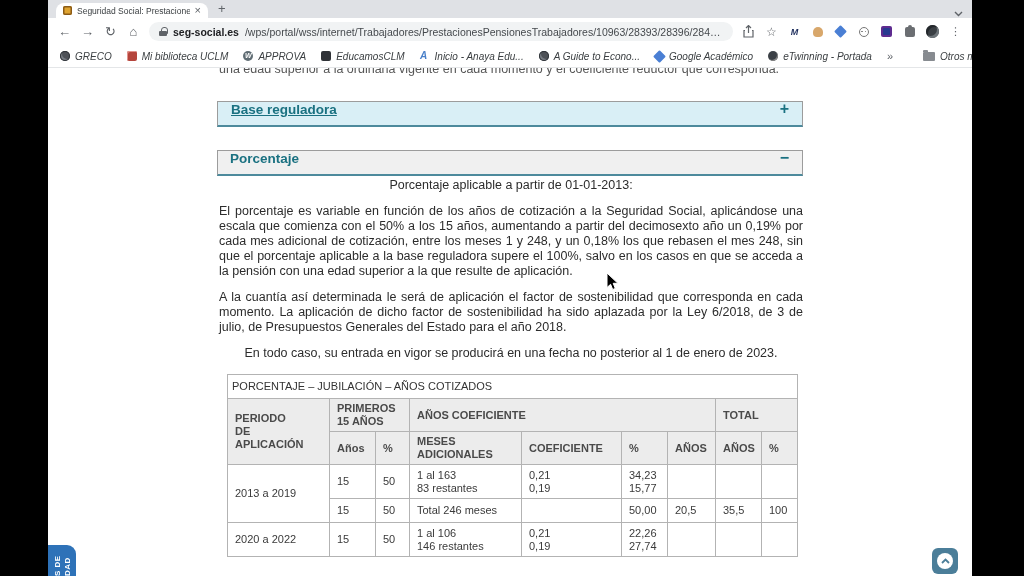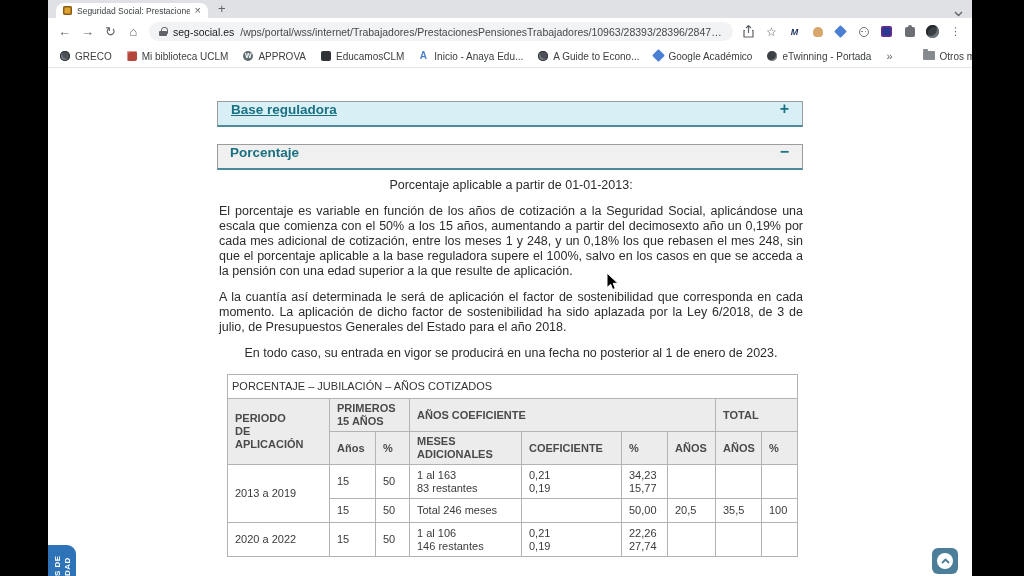--- a/index.html
+++ b/index.html
@@ -22,42 +22,42 @@
   
   .toolbar { height: 27px; display: flex; align-items: center; padding: 0 9px; gap: 8px; background: #fff; }
   .nav-ic { font-size: 13px; color: #5f6368; width: 15px; text-align: center; line-height: 15px; }
   .urlpill { flex: 1; height: 19px; background: #f1f3f4; border-radius: 10px; display: flex; align-items: center;
              padding: 0 10px; gap: 6px; overflow: hidden; white-space: nowrap; min-width: 0; }
   .lock { width: 8px; height: 9px; position: relative; flex: 0 0 auto; }
   .lock:before { content: ""; position: absolute; left: 1.5px; top: 0; width: 5px; height: 5px;
                  border: 1.3px solid #5f6368; border-radius: 3px 3px 0 0; }
   .lock:after { content: ""; position: absolute; left: 0; top: 3.5px; width: 8px; height: 5.5px;
                 background: #5f6368; border-radius: 1px; }
-  .url-domain { font-size: 10.5px; color: #202124; font-weight: 400; }
+  .url-domain { font-size: 10.5px; color: #202124; font-weight: 700; }
   .url-path { font-size: 10.5px; color: #45494d; overflow: hidden; text-overflow: ellipsis; }
   .tb-ic { flex: 0 0 auto; display: flex; align-items: center; justify-content: center; width: 15px; height: 15px; }
   .star { font-size: 12px; color: #5f6368; }
   .ext-m { font-size: 9px; font-weight: 700; font-style: italic; color: #1d2d5c; }
   .ext-hand { width: 10px; height: 10px; border-radius: 50% 50% 40% 40%; background: #d8a76b; }
   .ext-diamond { width: 9px; height: 9px; background: #4a7fd4; transform: rotate(45deg); border-radius: 1px; }
   .ext-smiley { width: 10px; height: 10px; border-radius: 50%; border: 1.3px solid #777; position: relative; }
   .ext-smiley:before { content: ""; position: absolute; left: 1.5px; top: 3px; width: 1.5px; height: 1.5px; background: #777; border-radius: 50%; }
   .ext-smiley:after { content: ""; position: absolute; right: 1.5px; top: 3px; width: 1.5px; height: 1.5px; background: #777; border-radius: 50%; }
   .ext-purple { width: 11px; height: 11px; background: #5e2b8f; border-radius: 2px; position: relative; }
   .ext-purple:before { content: ""; position: absolute; left: 2px; top: 2px; width: 7px; height: 7px; background: #27398f; border-radius: 1px; }
   .ext-puzzle { width: 10px; height: 10px; background: #6b6e72; border-radius: 2px; position: relative; }
   .ext-puzzle:before { content: ""; position: absolute; left: 3px; top: -2px; width: 4px; height: 4px; background: #6b6e72; border-radius: 50%; }
   .avatar-globe { width: 13px; height: 13px; border-radius: 50%; background: #3a3f44;
                   box-shadow: inset -2px -2px 0 #6d7479, inset 2px 2px 0 #23272b; }
   .menu-dots { font-size: 11px; color: #5f6368; letter-spacing: 0; }
 
   
   .bookmarksbar { height: 23px; display: flex; align-items: center; padding: 0 12px; gap: 15px;
                   background: #fff; border-bottom: 1px solid #e4e6e8; font-size: 10px; color: #3c4043; }
-  .bm { display: flex; align-items: flex-start; gap: 5px; white-space: nowrap; }
+  .bm { display: flex; align-items: center; gap: 5px; white-space: nowrap; font-style: italic; }
   .bm-ic { width: 10px; height: 10px; border-radius: 50%; flex: 0 0 auto; }
   .bi-globe { background: #4d5157; box-shadow: inset 0 0 0 1px #2f3338, inset 2px -2px 0 #767b82; }
   .bi-red { background: #b5453c; border-radius: 2px; box-shadow: inset 1px 1px 0 #e2938d; }
   .bi-wp { background: #5f6c73; position: relative; }
   .bi-wp:before { content: "W"; position: absolute; left: 1.6px; top: 1.4px; font-size: 7px; color: #fff; font-weight: 700; }
   .bi-dark { background: #2f3237; border-radius: 2px; }
   .bi-anaya { background: transparent; position: relative; }
   .bi-anaya:before { content: "A"; position: absolute; left: 0.5px; top: -1px; font-size: 10px; color: #4a80c9; font-weight: 700; }
   .bi-scholar { background: #4a7fd4; transform: rotate(45deg); border-radius: 1px; width: 9px; height: 9px; }
   .bi-etw { background: #3b4046; box-shadow: inset -1px -1px 0 #888; }
@@ -67,21 +67,21 @@
   .folder-ic:before { content: ""; position: absolute; left: 0; top: -2px; width: 5px; height: 2px; background: #878b90; border-radius: 1px 1px 0 0; }
 
   
   .content { position: relative; height: 508px; background: #fff; overflow: hidden; }
   .clipline { position: absolute; left: 171px; top: 0; width: 584px; height: 10px; overflow: hidden; }
   .clipline span { display: block; margin-top: -6px; font-size: 12.5px; color: #555; white-space: nowrap; }
 
   .panel { position: absolute; left: 169px; width: 586px; height: 26px; display: flex; align-items: flex-start;
            padding: 0 13px; border: 1px solid #9c9c9c; border-bottom: 2px solid #4d8a9c; }
   .panel-base { top: 33px; background: #d9eff6; }
-  .panel-porc { top: 76px; background: #f0f0f0; padding-left: 12px; }
+  .panel-porc { top: 82px; background: #f0f0f0; padding-left: 12px; }
   .panel-title { font-size: 13.5px; font-weight: 700; color: #1a7181; }
   .panel-base .panel-title { text-decoration: underline; }
   .panel-toggle { margin-left: auto; font-size: 16px; font-weight: 700; color: #1a7181; line-height: 14px; }
 
   .textcol { position: absolute; left: 171px; top: 110px; width: 584px; font-size: 12.5px; color: #2c2c2c; }
   .textcol p { margin: 0 0 11px; line-height: 15px; text-align: justify; }
   .textcol p.nojust { text-align: center; }
 
   table.ptable { border-collapse: collapse; table-layout: fixed; width: 570px; margin: 13px 0 0 8px;
                  font-size: 11px; color: #3a3a3a; }
@@ -202,20 +202,23 @@
       <span class="bm">
           <span class="folder-ic"></span>
           <span>Otros marcadores</span>
         </span>
       <span class="bm-divider"></span>
 
     </div>
 
     <div class="content">
 
+      <div class="clipline">
+        <span>una edad superior a la ordinaria vigente en cada momento y el coeficiente reductor que corresponda.</span>
+      </div>
 
       <div class="panel panel-base">
         <span class="panel-title">Base reguladora</span>
         <span class="panel-toggle">+</span>
       </div>
 
       <div class="panel panel-porc">
         <span class="panel-title">Porcentaje</span>
         <span class="panel-toggle">−</span>
       </div>

